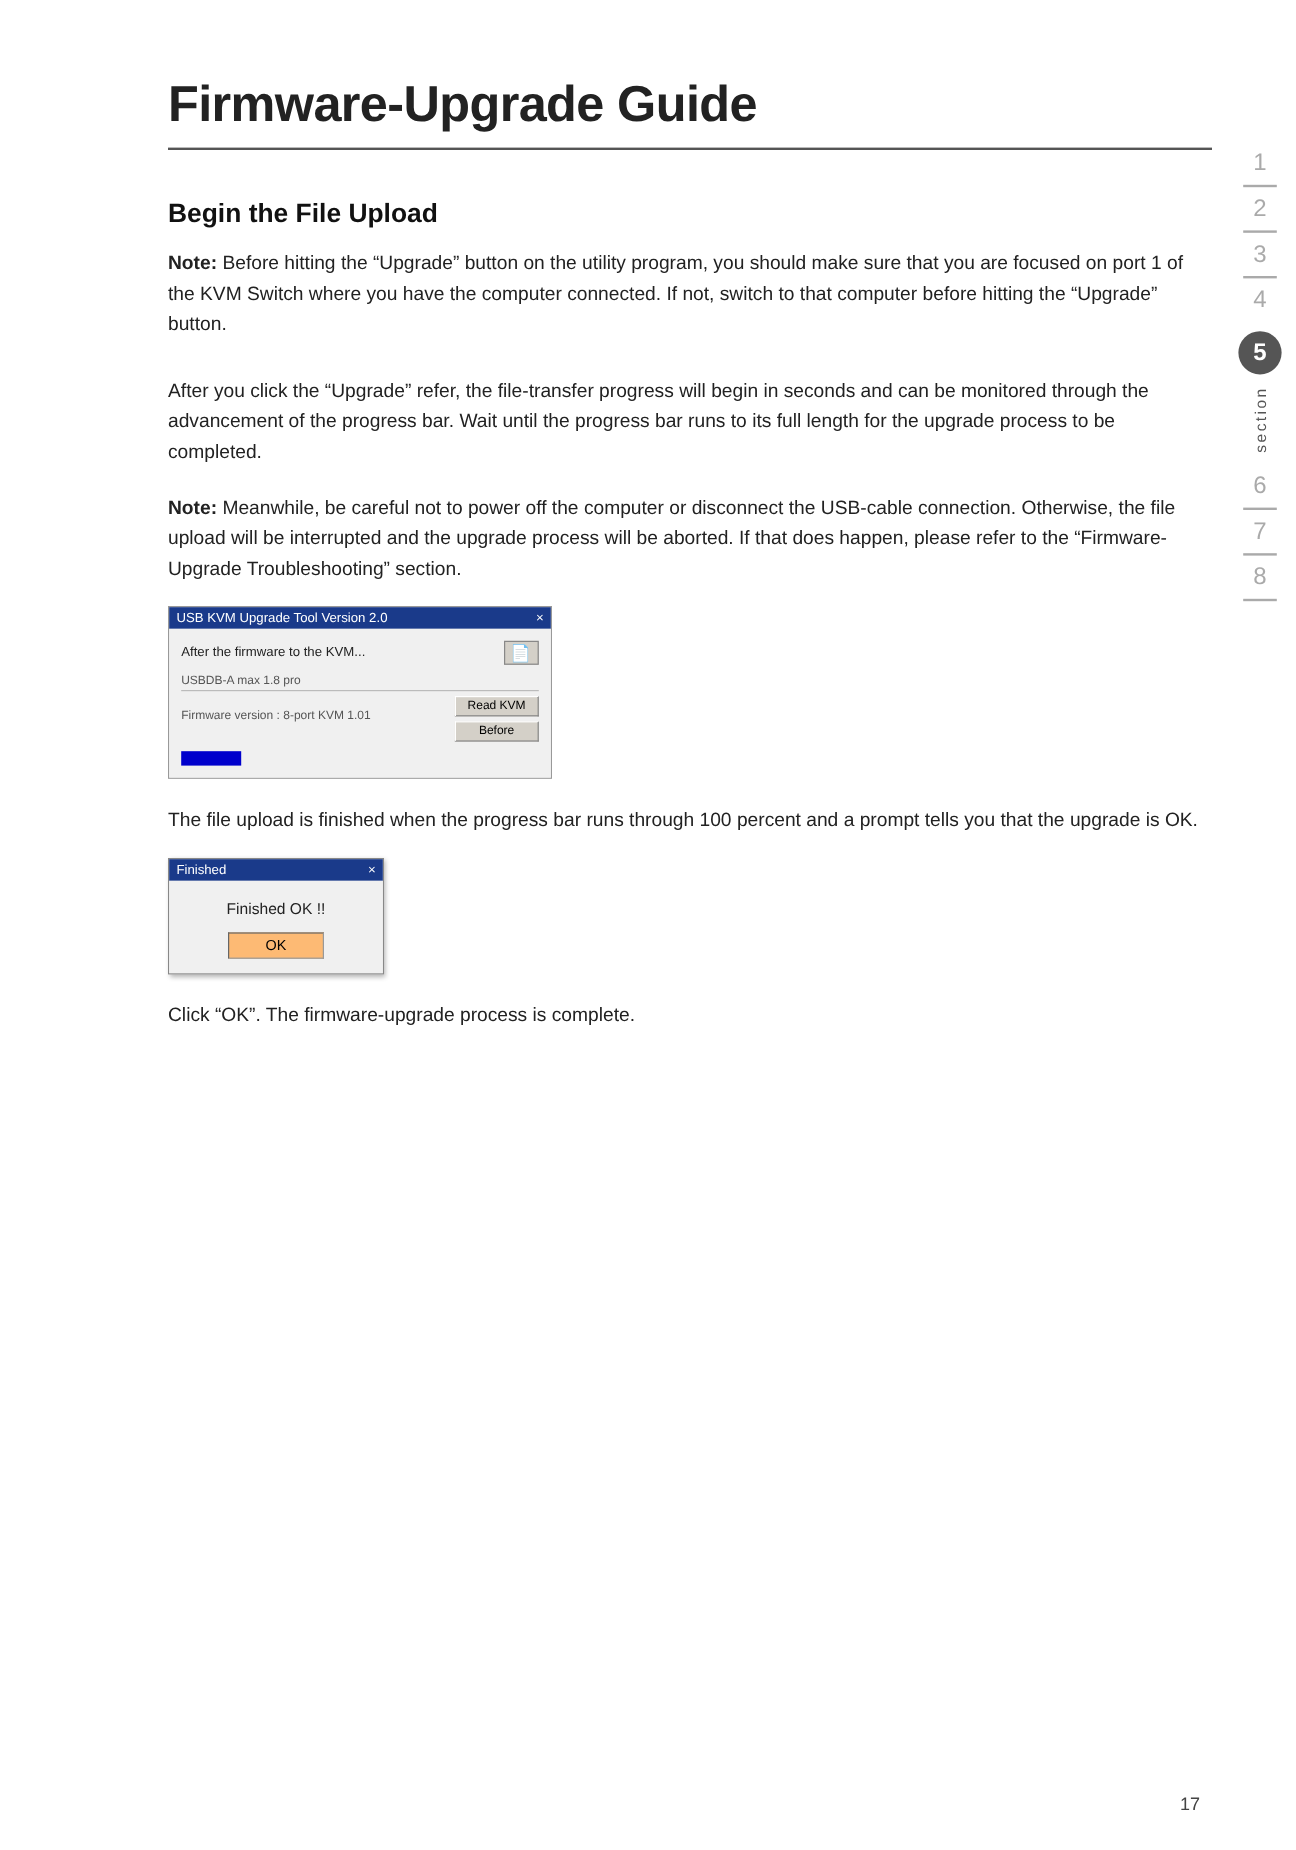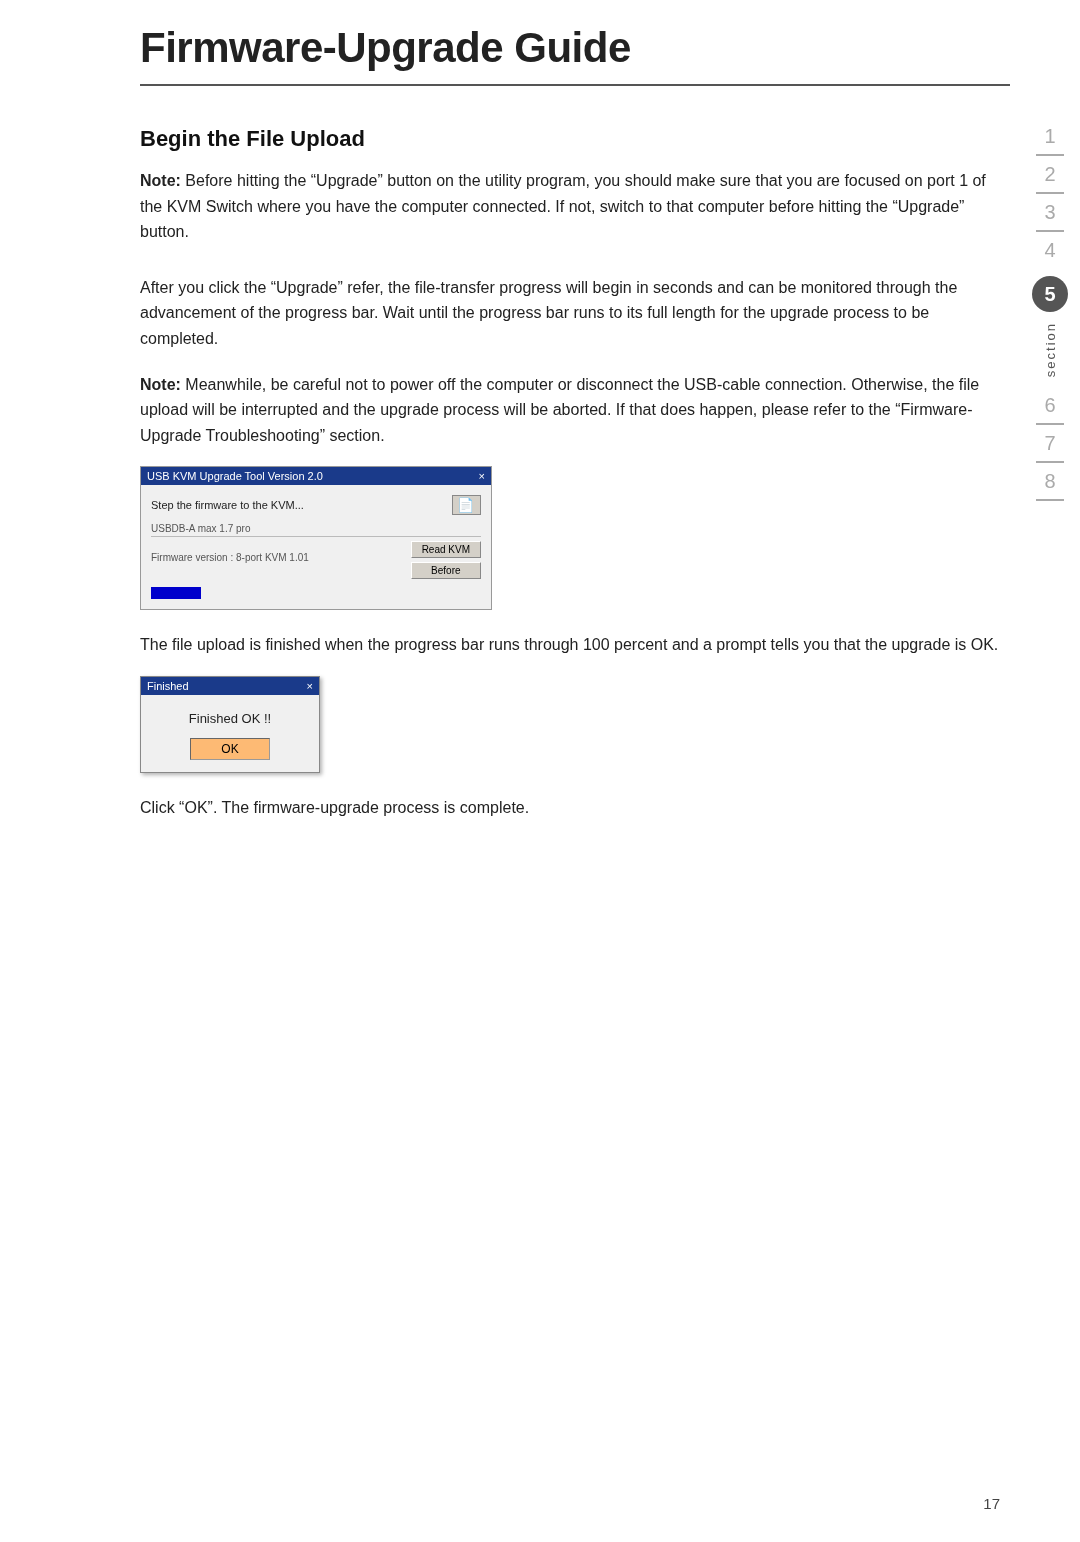--- a/index.html
+++ b/index.html
@@ -69,21 +69,21 @@
       font-size: 13px;
       color: #555;
       letter-spacing: 2px;
       margin: 6px 0;
     }
 
     
     .main-content {
       margin-left: 60px;
       margin-right: 70px;
-      padding-top: 24px;
+      padding-top: 63px;
       padding-left: 80px;
       flex: 1;
     }
 
     .page-title {
       font-size: 42px;
       font-weight: bold;
       color: #222;
       border-bottom: 2px solid #555;
       padding-bottom: 12px;
@@ -119,21 +119,21 @@
       margin-bottom: 18px;
     }
 
     .note-text strong, .body-text strong {
       font-weight: bold;
     }
 
     
     .screenshot-box {
       border: 1px solid #999;
-      width: 352px;
+      width: 320px;
       background: #f0f0f0;
       margin: 18px 0 22px 0;
     }
 
     .screenshot-titlebar {
       background: #1a3a8a;
       color: #fff;
       font-size: 11px;
       padding: 3px 6px;
       display: flex;
@@ -305,24 +305,24 @@
       <span>Meanwhile, be careful not to power off the computer or disconnect the USB-cable connection. Otherwise, the file upload will be interrupted and the upgrade process will be aborted. If that does happen, please refer to the “Firmware-Upgrade Troubleshooting” section.</span>
     </p>
 
     <div class="screenshot-box">
       <div class="screenshot-titlebar">
         <span>USB KVM Upgrade Tool Version 2.0</span>
         <span class="screenshot-titlebar-close">×</span>
       </div>
       <div class="screenshot-body">
         <div class="screenshot-row">
-          <span class="screenshot-label">Step the firmware to the KVM...</span>
+          <span class="screenshot-label">After the firmware to the KVM...</span>
           <span style="font-size:14px; border:1px solid #888; padding:1px 5px; background:#d4d0c8;">📄</span>
         </div>
-        <div class="screenshot-field">USBDB-A max 1.7 pro</div>
+        <div class="screenshot-field">USBDB-A max 1.8 pro</div>
         <div class="screenshot-row">
           <span class="screenshot-label screenshot-field" style="border-bottom:none;">Firmware version :   8-port KVM 1.01</span>
           <div style="display:flex;flex-direction:column;gap:4px;">
             <button class="screenshot-btn">Read KVM</button>
             <button class="screenshot-btn">Before</button>
           </div>
         </div>
         <div class="screenshot-progress-row">
           <div class="screenshot-progress-bar"></div>
         </div>

